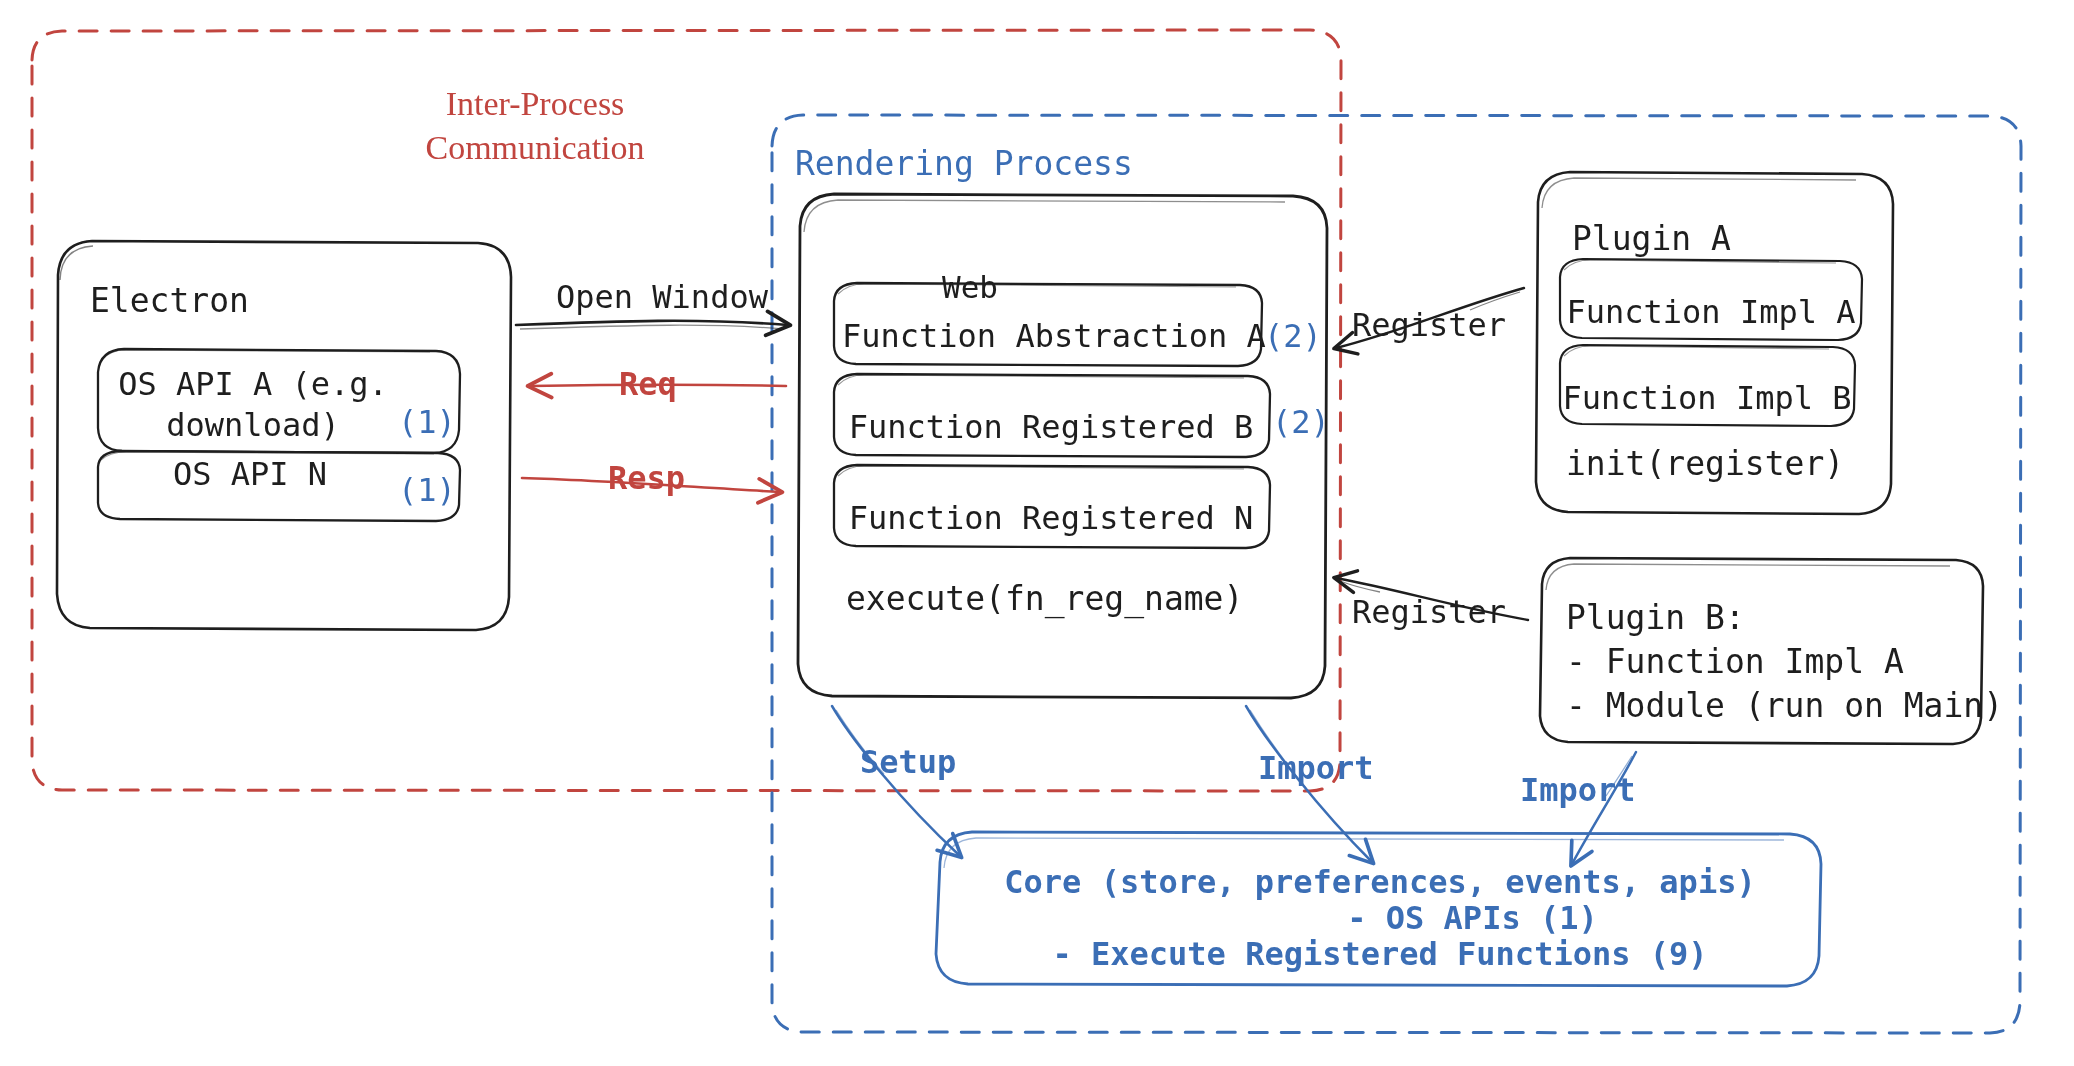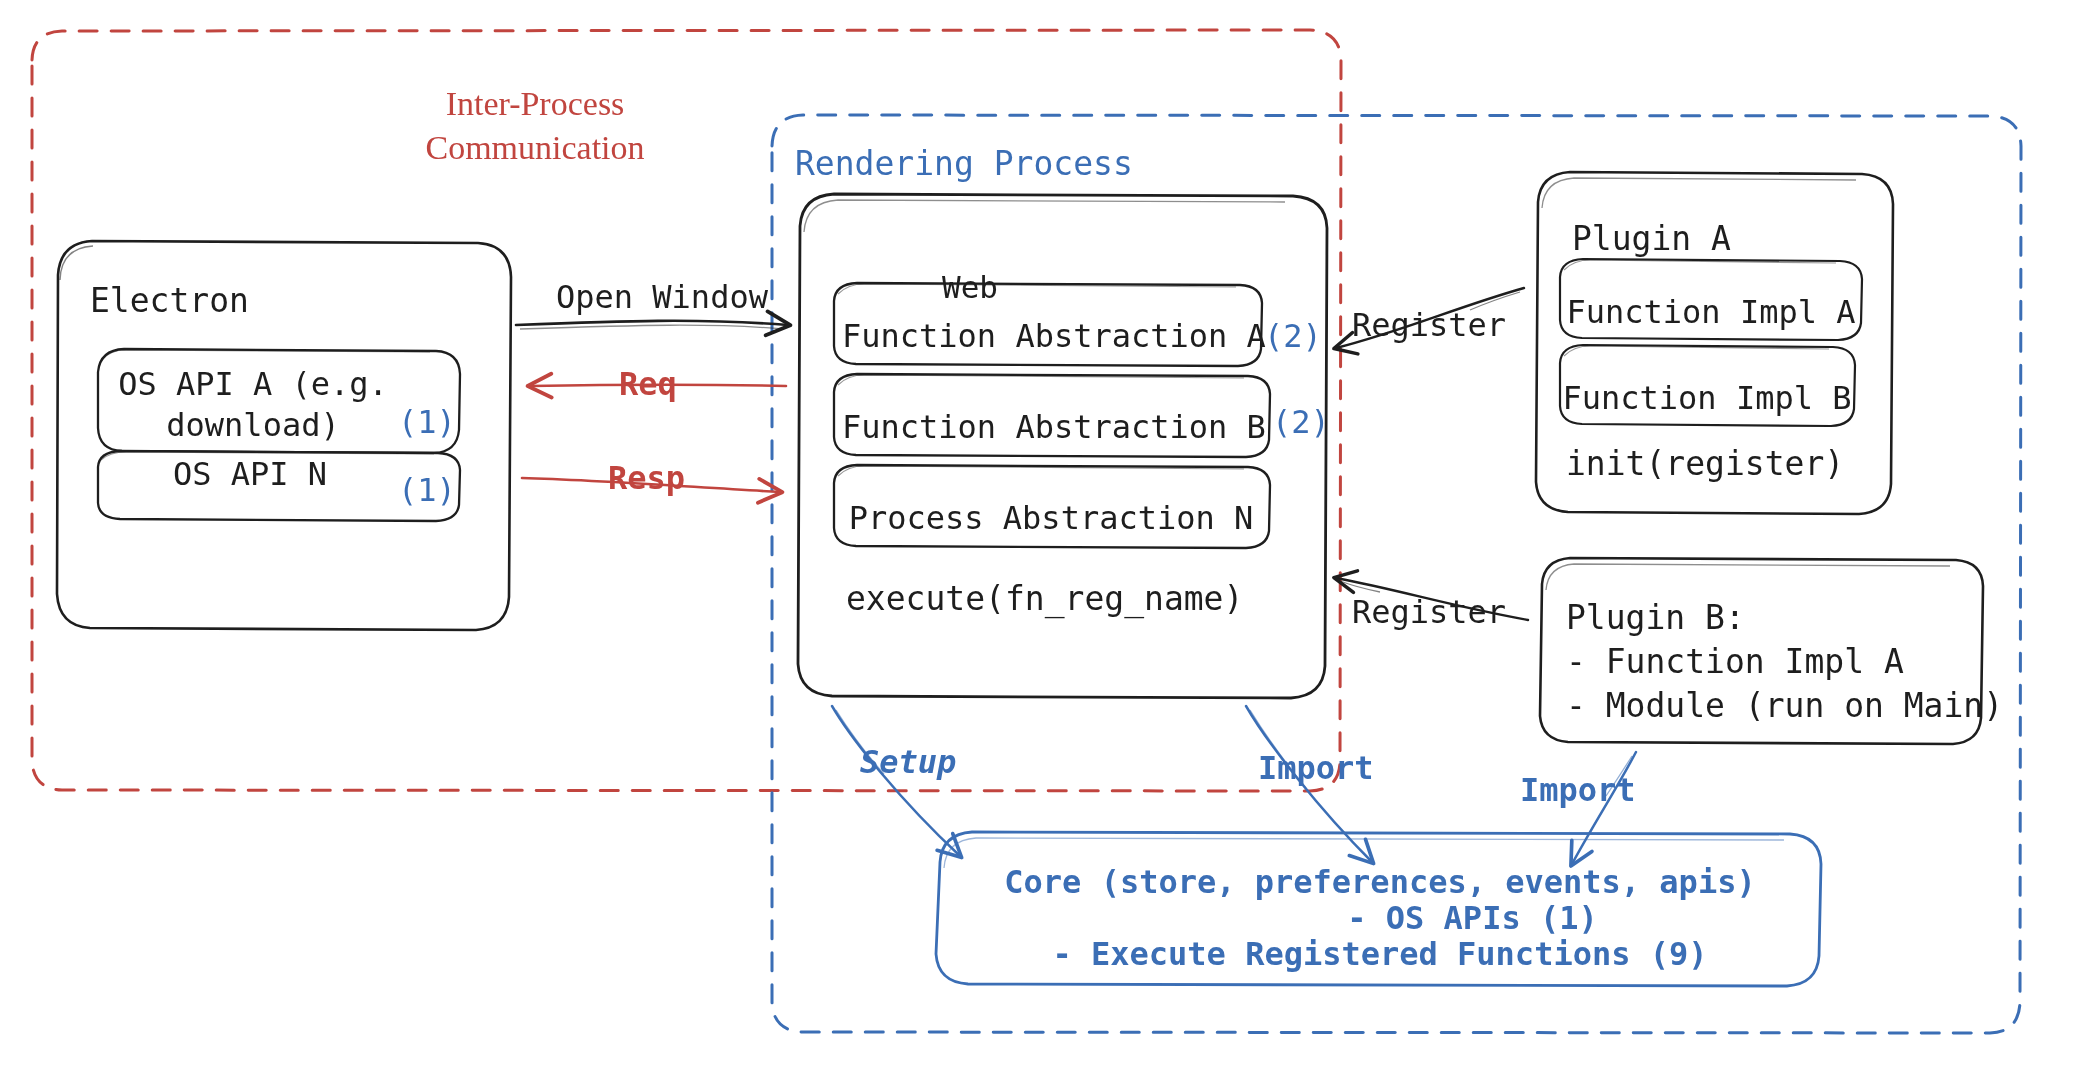--- a/index.html
+++ b/index.html
@@ -176,33 +176,33 @@
   <div class="lbl t32 blue" style="left:398px; top:402px;">(1)</div>
 
   <div class="lbl t32 ctr" style="left:100px; top:454px; width:300px;">OS API N</div>
   <div class="lbl t32 blue" style="left:398px; top:470px;">(1)</div>
 
   <div class="lbl t32" style="left:556px; top:277px;">Open Window</div>
   <div class="lbl t32 red bold" style="left:619px; top:364px;">Req</div>
   <div class="lbl t32 red bold" style="left:608px; top:458px;">Resp</div>
   <div class="lbl t32" style="left:1352px; top:305px;">Register</div>
   <div class="lbl t32" style="left:1352px; top:592px;">Register</div>
-  <div class="lbl t32 blue bold" style="left:860px; top:742px;font-style:italic;">Setup</div>
+  <div class="lbl t32 blue bold" style="left:860px; top:742px;">Setup</div>
   <div class="lbl t32 blue bold" style="left:1258px; top:748px;">Import</div>
   <div class="lbl t32 blue bold" style="left:1520px; top:770px;">Import</div>
 
   <div class="lbl t31 ctr" style="left:900px; top:248px; width:140px;margin-top:20px;">Web</div>
 
   <div class="lbl t32 ctr" style="left:842px; top:316px; width:406px;">Function Abstraction A</div>
   <div class="lbl t32 blue" style="left:1264px; top:316px;">(2)</div>
 
-  <div class="lbl t32 ctr" style="left:842px; top:407px; width:418px;">Function Abstraction B</div>
+  <div class="lbl t32 ctr" style="left:842px; top:407px; width:418px;">Function Registered B</div>
   <div class="lbl t32 blue" style="left:1272px; top:402px;">(2)</div>
 
-  <div class="lbl t32 ctr" style="left:842px; top:498px; width:418px;">Process Abstraction N</div>
+  <div class="lbl t32 ctr" style="left:842px; top:498px; width:418px;">Function Registered N</div>
 
   <div class="lbl t33" style="left:846px; top:578px;">execute(fn_reg_name)</div>
 
   <div class="lbl t33" style="left:1572px; top:218px;">Plugin A</div>
   <div class="lbl t32 ctr" style="left:1566px; top:292px; width:290px;">Function Impl A</div>
   <div class="lbl t32 ctr" style="left:1562px; top:378px; width:290px;">Function Impl B</div>
   <div class="lbl t33" style="left:1566px; top:443px;">init(register)</div>
 
   <div class="lbl t33" style="left:1566px; top:597px;">Plugin B:</div>
   <div class="lbl t33" style="left:1566px; top:641px;">- Function Impl A</div>

